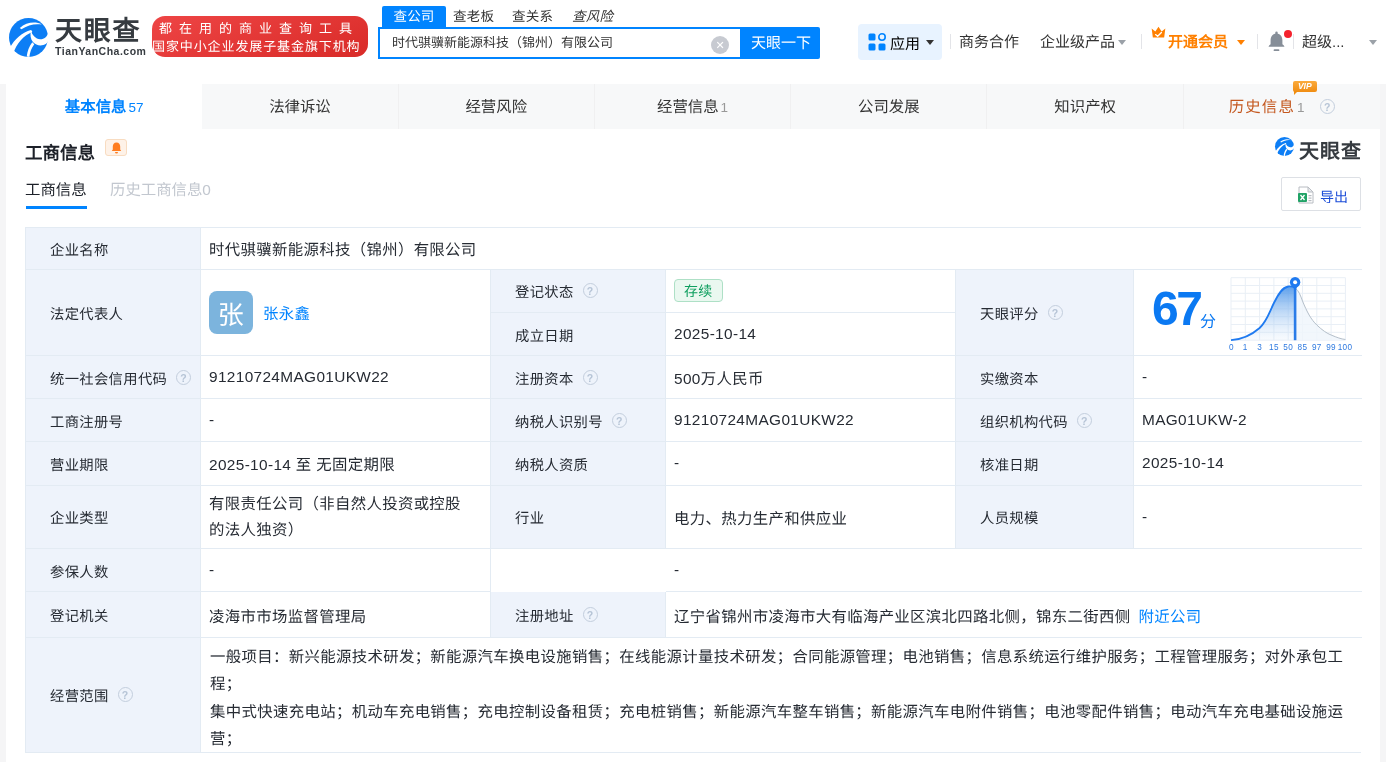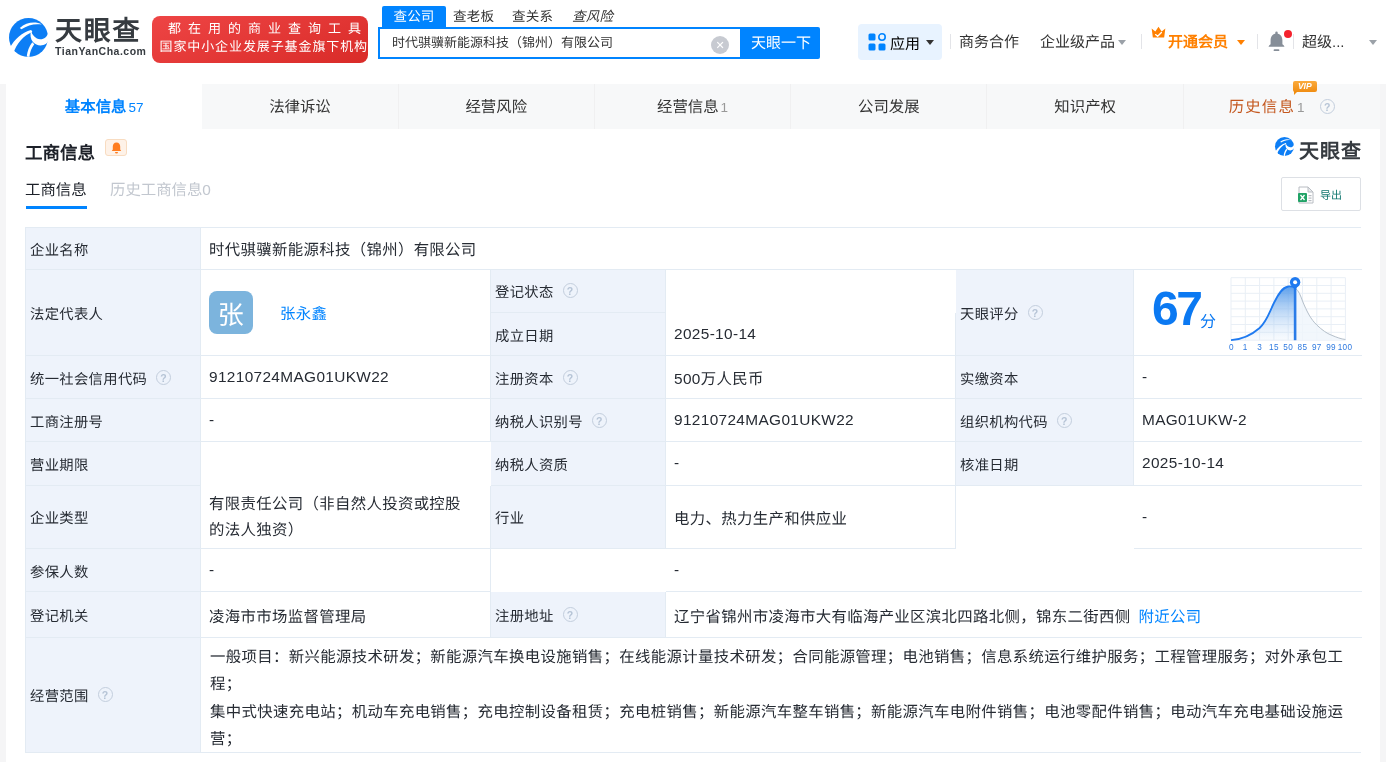--- a/index.html
+++ b/index.html
@@ -3,21 +3,21 @@
 <meta charset="utf-8">
 <title>时代骐骥新能源科技（锦州）有限公司</title>
 <style>
 * { margin:0; padding:0; box-sizing:border-box; }
 html,body { width:1386px; height:762px; overflow:hidden; font-family:"Liberation Sans",sans-serif; background:#f5f5f6; text-spacing-trim:space-all; }
 
 #header { position:absolute; left:0; top:0; width:1386px; height:84px; background:#fff; }
 #logo-circle { position:absolute; left:7px; top:16px; }
 #logo-txt { position:absolute; left:55px; top:17px; font-size:27px; font-weight:bold; color:#363b40; letter-spacing:1.8px; line-height:29px; }
 #logo-sub { position:absolute; left:55px; top:45px; font-size:10.5px; font-weight:bold; color:#363b40; letter-spacing:0.5px; }
-#redbox { position:absolute; left:152px; top:16px; width:216px; height:47px; border-radius:8px; background:linear-gradient(160deg,#ee4545,#d92b28); color:#fff; text-align:right; }
+#redbox { position:absolute; left:152px; top:16px; width:216px; height:41px; border-radius:13px; background:linear-gradient(160deg,#ee4545,#d92b28); color:#fff; text-align:left; }
 #redbox .l1 { margin-top:3px; font-size:13px; letter-spacing:7px; text-indent:7px; line-height:19px; }
 #redbox .l2 { font-size:13px; letter-spacing:0.9px; line-height:18px; }
 
 .stab { position:absolute; top:6px; height:21px; line-height:21px; font-size:13.5px; color:#333; letter-spacing:0.2px; }
 #stab1 { left:382px; width:64px; background:#0084ff; color:#fff; text-align:center; border-radius:2px 2px 0 0; }
 #stab2 { left:453px; } #stab3 { left:512px; } #stab4 { left:572px;font-style:italic; }
 #searchbox { position:absolute; left:378px; top:27px; width:364px; height:32px; background:#fff; border:2px solid #0084ff; }
 #searchtext { position:absolute; left:12px; top:0; line-height:28px; font-size:13px; color:#333; }
 #clearbtn { position:absolute; right:11px; top:7px; width:18px; height:18px; border-radius:50%; background:#c7cad1; color:#fff; text-align:center; line-height:18px; font-size:11px; }
 #searchbtn { position:absolute; left:742px; top:27px; width:78px; height:32px; background:#0084ff; color:#fff; font-size:15px; text-align:center; line-height:32px; border-radius:0 2px 2px 0; }
@@ -37,25 +37,25 @@
 
 #content { position:absolute; left:6px; top:129px; width:1374px; height:633px; background:#fff; }
 #sec-title { position:absolute; left:19px; top:10px; font-size:17.5px; font-weight:bold; color:#1d2129; }
 #bell-chip { position:absolute; left:99px; top:10px; width:22px; height:17px; background:#fef2e8; border:1px solid #f8dcc1; border-radius:3px; text-align:center; }
 #mini-logo-circle { position:absolute; left:1268px; top:7px; }
 #mini-logo-txt { position:absolute; left:1293px; top:6px; font-size:20px; font-weight:bold; color:#363b40; letter-spacing:1px; }
 #subtab1 { position:absolute; left:19px; top:48px; font-size:15.4px; color:#1d2129; }
 #subtab1:after { content:""; position:absolute; left:1px; top:29px; width:61px; height:3px; background:#0084ff; }
 #subtab2 { position:absolute; left:104px; top:48px; font-size:15.4px; color:#c2c7cf; }
 #export-btn { position:absolute; left:1275px; top:48px; width:80px; height:34px; border:1px solid #dde0e5; border-radius:2px; background:#fff; }
-#export-btn .t { position:absolute; left:38px; top:8px; font-size:11px; color:#0f766e; }
+#export-btn .t { position:absolute; left:38px; top:8px; font-size:14px; color:#1d4ed8; }
 
 #table { position:absolute; left:19px; top:98px; width:1336px; display:grid; grid-template-columns:175px 290px 175px 290px 178px 228px; grid-template-rows:41.5px 43.5px 43px 43px 43px 43.5px 63.5px 43px 46px 113.5px; border:1px solid #e3ebf3; }
 .c { border-right:1px solid #e3ebf3; border-bottom:1px solid #e3ebf3; display:flex; align-items:center; font-size:15.4px; letter-spacing:0.35px; color:#262b33; background:#fff; overflow:hidden; }
-.lb { background:#eef3fb; font-size:14.3px; padding-left:4px; }
+.lb { background:#eef3fb; font-size:14.3px; padding-left:24px; }
 .vl { padding-left:8px; }
 .ce { border-right:none; }
 .cb { border-bottom:none; }
 .q { display:inline-block; width:15px; height:15px; border-radius:50%; border:1px solid #c3cedd; color:#b6c4d6; font-size:10.5px; line-height:14px; text-align:center; margin-left:9px; flex:none; font-weight:bold; }
 a { color:#0084ff; text-decoration:none; }
 .tag-green { display:inline-block; height:23px; line-height:22px; padding:0 9px; background:#eaf8f0; border:1px solid #aee0c6; border-radius:4px; color:#0f9f5f; font-size:14px; }
 #avatar { width:44px; height:43px; border-radius:8px; background:#7cb4dd; color:#fff; font-size:26px; display:flex; align-items:center; justify-content:center; flex:none; }
 #score-num { position:absolute; left:18px; top:15px; font-size:48px; line-height:48px; font-weight:bold; color:#0b79f2; letter-spacing:-2.5px; }
 #score-fen { position:absolute; left:66px; top:44px; font-size:16px; line-height:16px; color:#0b79f2; }
 #biz-scope { display:block; padding:5px 12px 0 1px; line-height:27.4px; font-size:15.4px; letter-spacing:0.35px; }
@@ -163,23 +163,26 @@
     <span class="t">导出</span>
   </div>
   <div id="table">
 
     <div class="c lb" style="grid-area:1/1/2/2">企业名称</div>
     <div class="c vl ce" style="grid-area:1/2/2/7">时代骐骥新能源科技（锦州）有限公司</div>
 
     <div class="c lb" style="grid-area:2/1/4/2">法定代表人</div>
     <div class="c vl" style="grid-area:2/2/4/3">
         <span id="avatar">张</span>
-        <a style="margin-left:27px;font-size:15.4px">张永鑫</a>
+        <a style="margin-left:10px;font-size:15.4px">张永鑫</a>
       </div>
     <div class="c lb" style="grid-area:2/3/3/4">登记状态<span class="q">?</span></div>
+    <div class="c vl" style="grid-area:2/4/3/5">
+        <span class="tag-green">存续</span>
+      </div>
     <div class="c lb" style="grid-area:3/3/4/4">成立日期</div>
     <div class="c vl" style="grid-area:3/4/4/5">2025-10-14</div>
     <div class="c lb" style="grid-area:2/5/4/6">天眼评分<span class="q">?</span></div>
     <div class="c vl ce" style="grid-area:2/6/4/7;padding-left:18px;position:relative">
       <span id="score-num">67</span>
         <span id="score-fen">分</span>
       <svg id="score-chart" width="127" height="78" viewBox="0 0 127 78" style="position:absolute;left:95px;top:5px">
         <defs>
           <linearGradient id="gfill" x1="0" y1="0" x2="0" y2="1">
             <stop offset="0" stop-color="#4a94e9" stop-opacity="0.9"></stop>
@@ -220,29 +223,31 @@
     <div class="c vl ce" style="grid-area:4/6/5/7">-</div>
 
     <div class="c lb" style="grid-area:5/1/6/2">工商注册号</div>
     <div class="c vl" style="grid-area:5/2/6/3">-</div>
     <div class="c lb" style="grid-area:5/3/6/4">纳税人识别号<span class="q">?</span></div>
     <div class="c vl" style="grid-area:5/4/6/5">91210724MAG01UKW22</div>
     <div class="c lb" style="grid-area:5/5/6/6">组织机构代码<span class="q">?</span></div>
     <div class="c vl ce" style="grid-area:5/6/6/7">MAG01UKW-2</div>
 
     <div class="c lb" style="grid-area:6/1/7/2">营业期限</div>
+    <div class="c vl" style="grid-area:6/2/7/3">2025-10-14 至 无固定期限</div>
     <div class="c lb" style="grid-area:6/3/7/4">纳税人资质</div>
     <div class="c vl" style="grid-area:6/4/7/5">-</div>
     <div class="c lb" style="grid-area:6/5/7/6">核准日期</div>
     <div class="c vl ce" style="grid-area:6/6/7/7">2025-10-14</div>
 
     <div class="c lb" style="grid-area:7/1/8/2">企业类型</div>
     <div class="c vl" style="grid-area:7/2/8/3;padding-right:16px;line-height:26px">有限责任公司（非自然人投资或控股的法人独资）</div>
     <div class="c lb" style="grid-area:7/3/8/4">行业</div>
     <div class="c vl" style="grid-area:7/4/8/5">电力、热力生产和供应业</div>
+    <div class="c lb" style="grid-area:7/5/8/6">人员规模</div>
     <div class="c vl ce" style="grid-area:7/6/8/7">-</div>
 
     <div class="c lb" style="grid-area:8/1/9/2">参保人数</div>
     <div class="c vl" style="grid-area:8/2/9/3">-</div>
     <div class="c vl ce" style="grid-area:8/4/9/7">-</div>
 
     <div class="c lb" style="grid-area:9/1/10/2">登记机关</div>
     <div class="c vl" style="grid-area:9/2/10/3">凌海市市场监督管理局</div>
     <div class="c lb" style="grid-area:9/3/10/4">注册地址<span class="q">?</span></div>
     <div class="c vl ce" style="grid-area:9/4/10/7">辽宁省锦州市凌海市大有临海产业区滨北四路北侧，锦东二街西侧<a style="margin-left:8px">附近公司</a></div>

